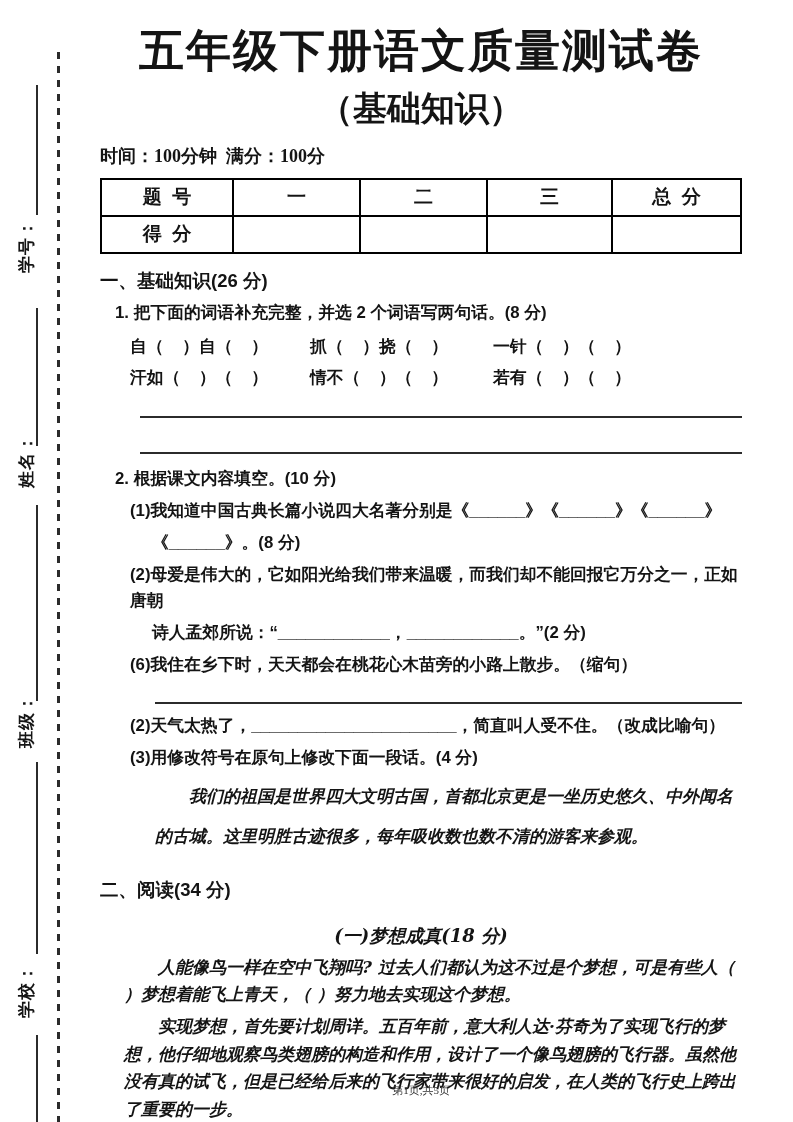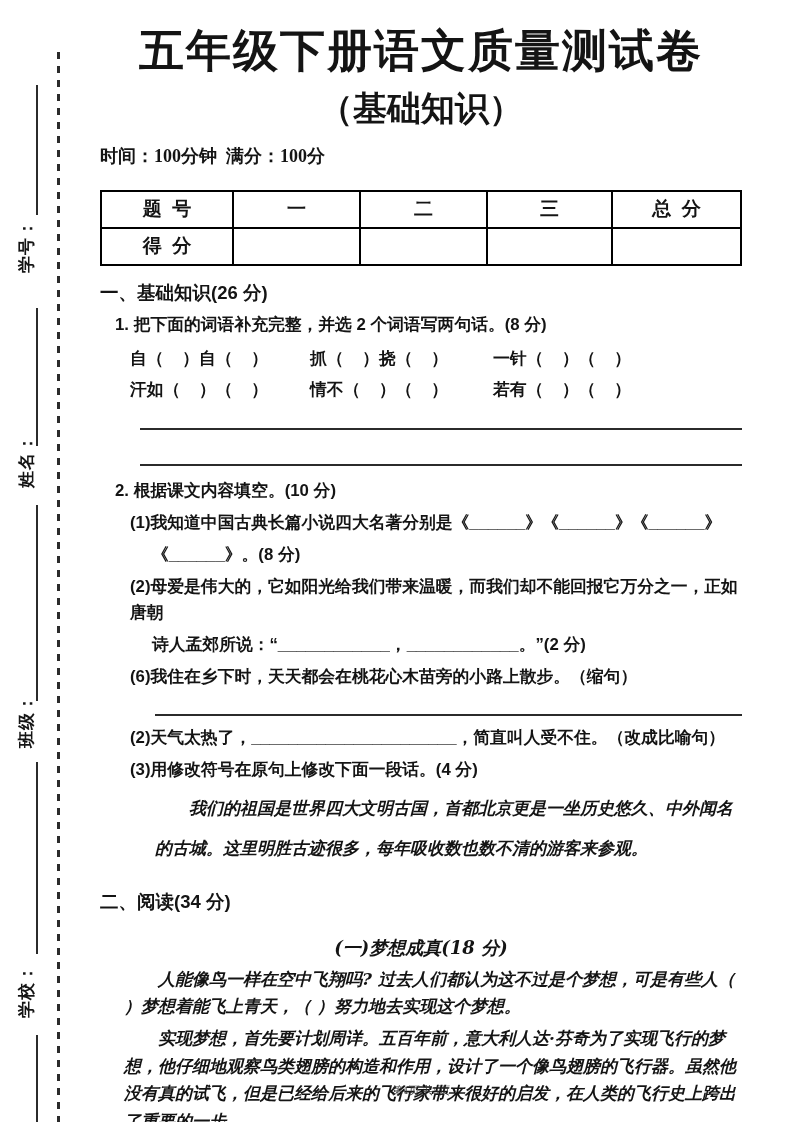--- a/index.html
+++ b/index.html
@@ -28,21 +28,21 @@
 
   
   .content { position:absolute; left:100px; top:0; width:642px; }
   .title {
     margin:26px 0 0; text-align:center; font-size:45px; font-weight:700;
     letter-spacing:2px; line-height:1.15; white-space:pre-wrap;
   }
   .subtitle { margin:8px 0 0; text-align:center; font-size:34px; font-weight:700; white-space:pre-wrap; }
   .meta { margin:12px 2px 0 0; text-align:left; font-size:18px; font-weight:600; white-space:pre-wrap; }
 
-  table.score { width:100%; border-collapse:collapse; table-layout:fixed; margin-top:22px; }
+  table.score { width:100%; border-collapse:collapse; table-layout:fixed; margin-top:10px; }
   table.score td {
     border:2.5px solid #000; height:33px; text-align:center; vertical-align:middle;
     font-size:19px; font-weight:700; white-space:pre-wrap;
     font-family:"Liberation Sans","DejaVu Sans",sans-serif;
   }
 
   .sec-heading {
     margin:14px 0 0; font-size:18.5px; font-weight:700; white-space:pre-wrap;
     font-family:"Liberation Sans","DejaVu Sans",sans-serif;
   }

